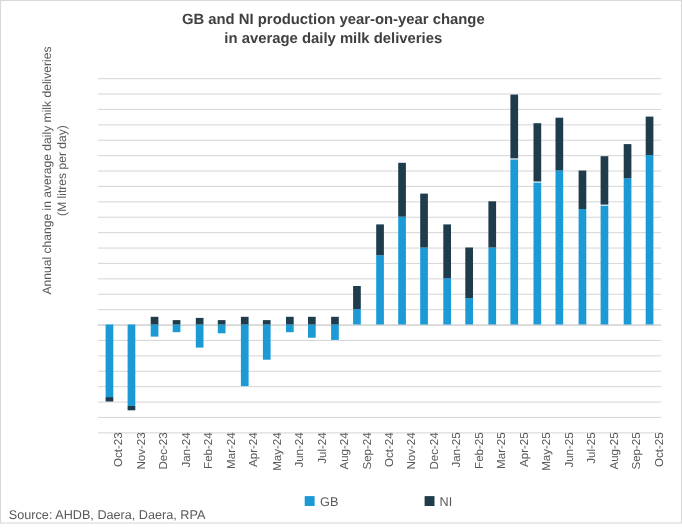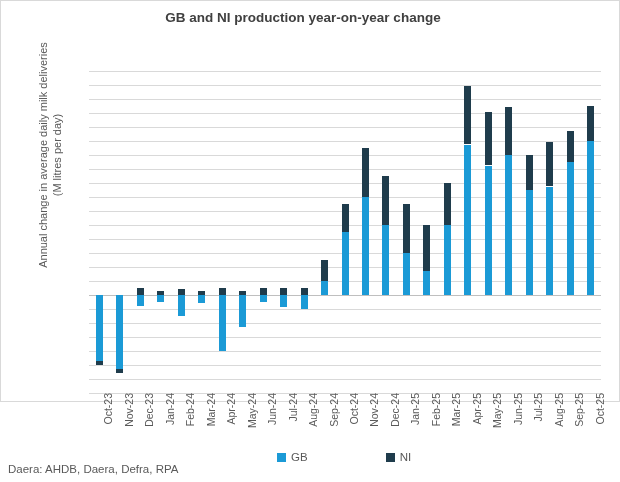--- a/index.html
+++ b/index.html
@@ -11,21 +11,21 @@
     height: 482px;
     background: #ffffff;
     font-family: "Liberation Sans", sans-serif;
     color: #595959;
     overflow: hidden;
     position: relative;
   }
   #chart-frame {
     position: absolute;
     left: 0; top: 0;
-    width: 620px; height: 402px;
+    width: 620px; height: 476px;
     border: 1px solid #d9d9d9;
     box-sizing: border-box;
   }
   
   #chart-title {
     position: absolute;
     left: 92px;
     top: 8px;
     width: 420px;
     text-align: center;
@@ -119,21 +119,20 @@
   #legend {
     position: absolute;
     left: 240px;
     top: 450px;
     display: flex;
     gap: 42px;
     align-items: center;
   }
   .legend-item {
     display: flex;
-    align-items: center;
     gap: 5px;
     font-size: 11.5px;
     color: #595959;
     padding-left: 36px;
   }
   .legend-swatch {
     width: 9px;
     height: 9px;
     display: inline-block;
   }
@@ -146,20 +145,21 @@
     color: #595959;
   }
 </style>
 </head>
 <body>
 
 <div id="chart-frame">
 
   <div id="chart-title">
     <div>GB and NI production year-on-year change</div>
+    <div>in average daily milk deliveries</div>
   </div>
 
 
   <div id="y-axis-title">
     <div>Annual change in average daily milk deliveries</div>
     <div>(M litres per day)</div>
   </div>
 
   <div id="plot-area">
       <div class="gridline" style="top: 0px;"></div>
@@ -320,15 +320,15 @@
       <div class="legend-item">
         <span class="legend-swatch" style="background: rgb(27, 154, 214);"></span>
         <span>GB</span>
       </div>
       <div class="legend-item">
         <span class="legend-swatch" style="background: rgb(31, 60, 76);"></span>
         <span>NI</span>
       </div>
     </div>
 
-  <div id="source-note">Daera: AHDB, Daera, Defra, RPA</div>
+  <div id="source-note">Source: AHDB, Daera, Daera, RPA</div>
 
 </div>
 
 </body></html>

